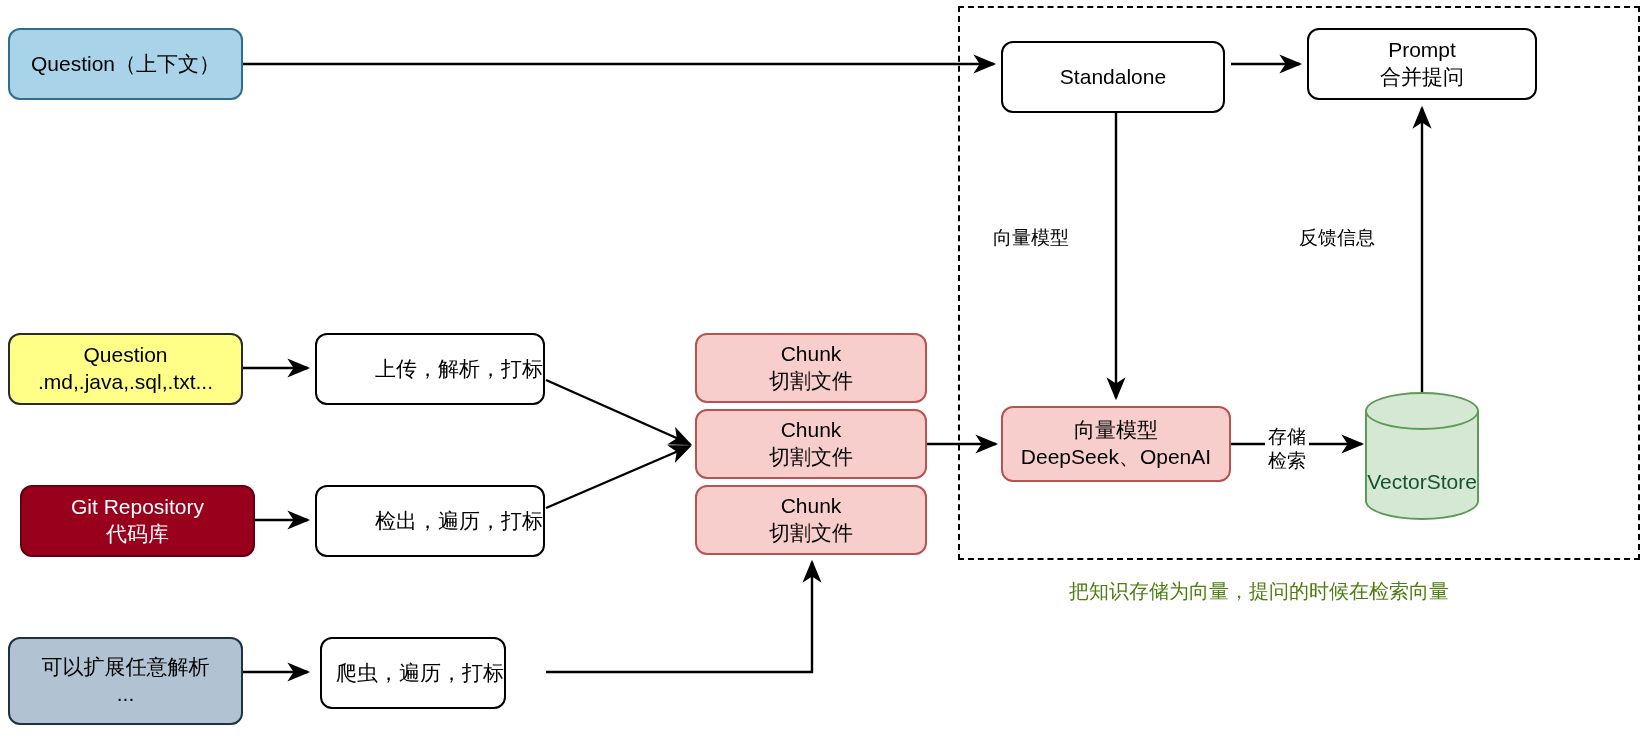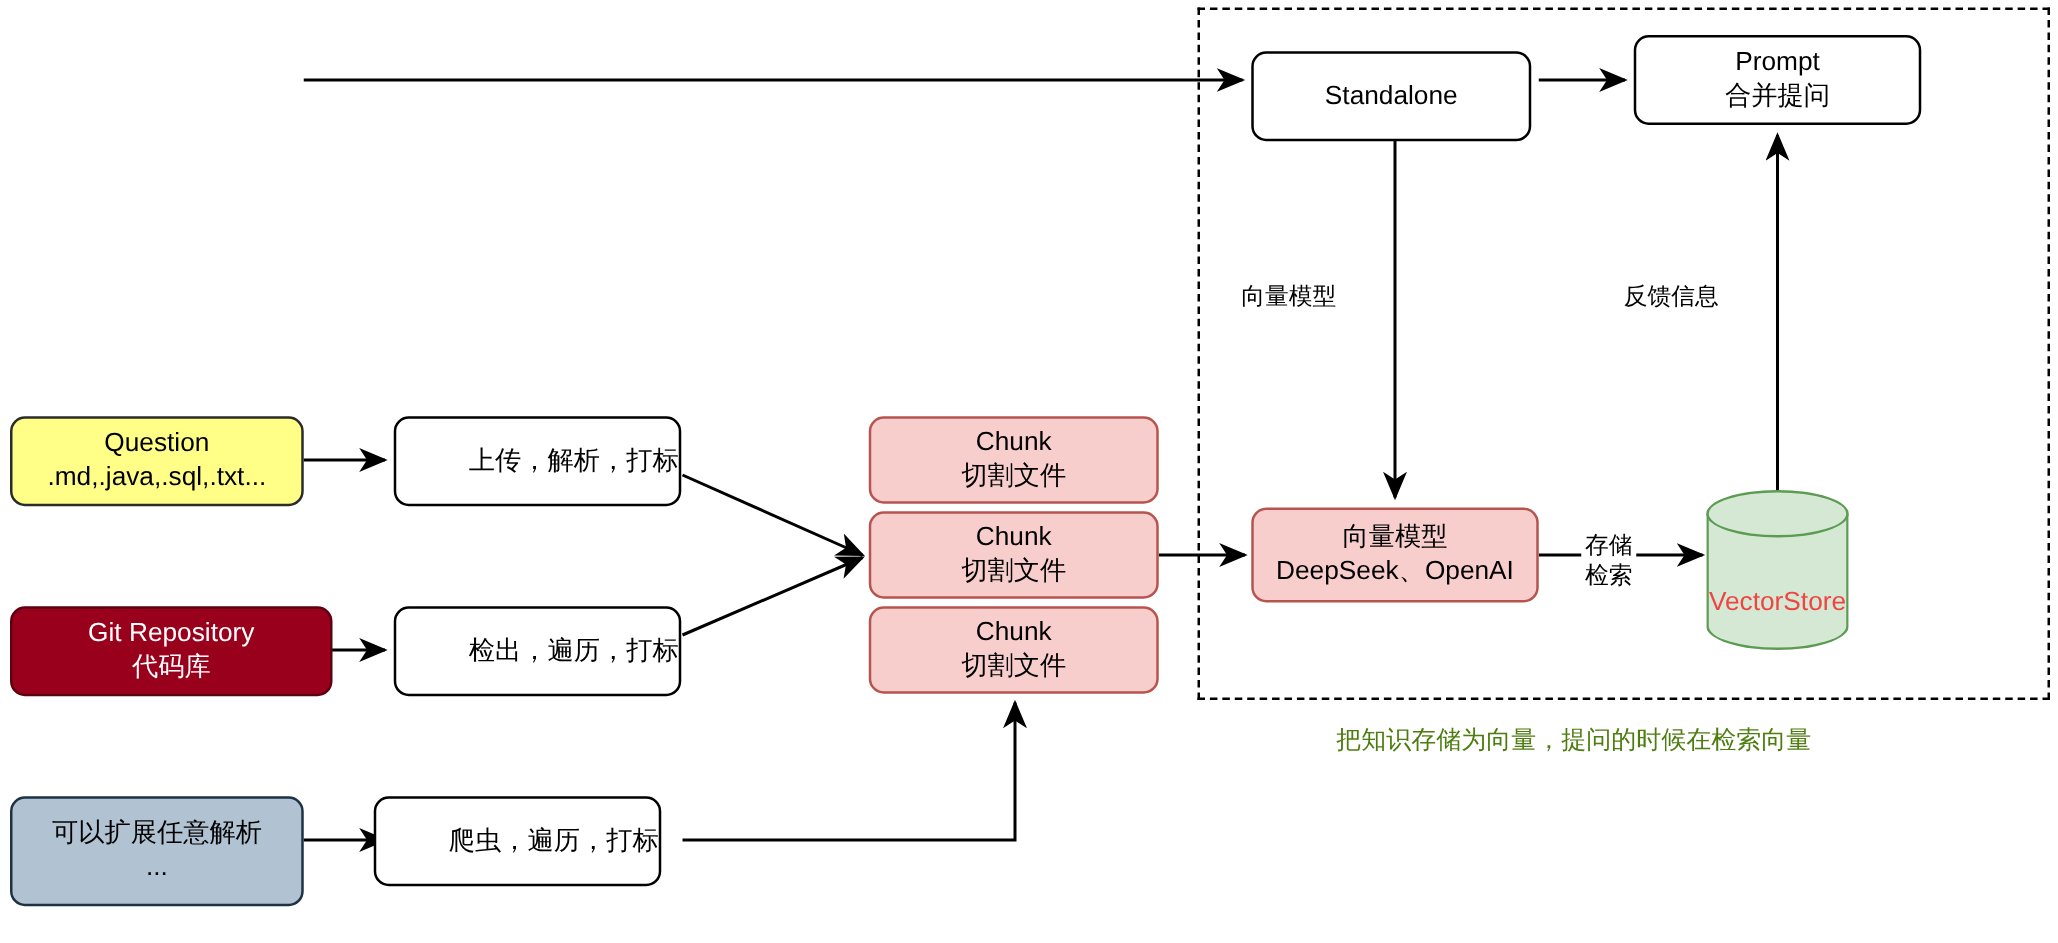--- a/index.html
+++ b/index.html
@@ -74,21 +74,21 @@
     border: 2px solid #5b9b52;
     border-radius: 50% / 50%;
     box-sizing: border-box;
   }
   .cyl .cap-label {
     position: absolute;
     left: 0; right: 0;
     bottom: 26px;
     text-align: center;
     font-size: 21px;
-    color: #ef4444;
+    color: #14532d;
   }
 
   .dashbox {
     position: absolute;
     box-sizing: border-box;
     border: 2px dashed #000000;
     background: transparent;
     z-index: 1;
   }
 
@@ -143,45 +143,48 @@
 
     <path d="M546,672 L812,672 L812,562" stroke="#000" stroke-width="2.4" fill="none" marker-end="url(#arrow)"></path>
 
     <path d="M927,444 L996,444" stroke="#000" stroke-width="2.4" fill="none" marker-end="url(#arrow)"></path>
 
     <path d="M1231,444 L1362,444" stroke="#000" stroke-width="2.4" fill="none" marker-end="url(#arrow)"></path>
   </svg>
 
   <div class="dashbox" style="left:958px; top:6px; width:682px; height:554px;"></div>
 
+  <div class="node n-question" style="left:8px; top:28px; width:235px; height:72px; border-radius:12px;">
+    <span class="ln">Question（上下文）</span>
+  </div>
 
   <div class="node n-document" style="left:8px; top:333px; width:235px; height:72px;">
     <span class="ln">Question</span>
     <span class="ln">.md,.java,.sql,.txt...</span>
   </div>
 
-  <div class="node n-git" style="left:8px; top:485px; width:258px; height:72px;">
+  <div class="node n-git" style="left:20px; top:485px; width:235px; height:72px;">
     <span class="ln">Git Repository</span>
     <span class="ln">代码库</span>
   </div>
 
   <div class="node n-extend" style="left:8px; top:637px; width:235px; height:88px;">
     <span class="ln">可以扩展任意解析</span>
     <span class="ln">...</span>
   </div>
 
   <div class="node n-proc" style="left:315px; top:333px; width:230px; height:72px;">
     <span class="ln">上传，解析，打标</span>
   </div>
 
   <div class="node n-proc" style="left:315px; top:485px; width:230px; height:72px;">
     <span class="ln">检出，遍历，打标</span>
   </div>
 
-  <div class="node n-proc" style="left:299px; top:637px; width:230px; height:72px;">
+  <div class="node n-proc" style="left:320px; top:637px; width:186px; height:72px;">
     <span class="ln">爬虫，遍历，打标</span>
   </div>
 
   <div class="node n-chunk" style="left:695px; top:333px; width:232px; height:70px;">
     <span class="ln">Chunk</span>
     <span class="ln">切割文件</span>
   </div>
 
   <div class="node n-chunk" style="left:695px; top:409px; width:232px; height:70px;">
     <span class="ln">Chunk</span>

